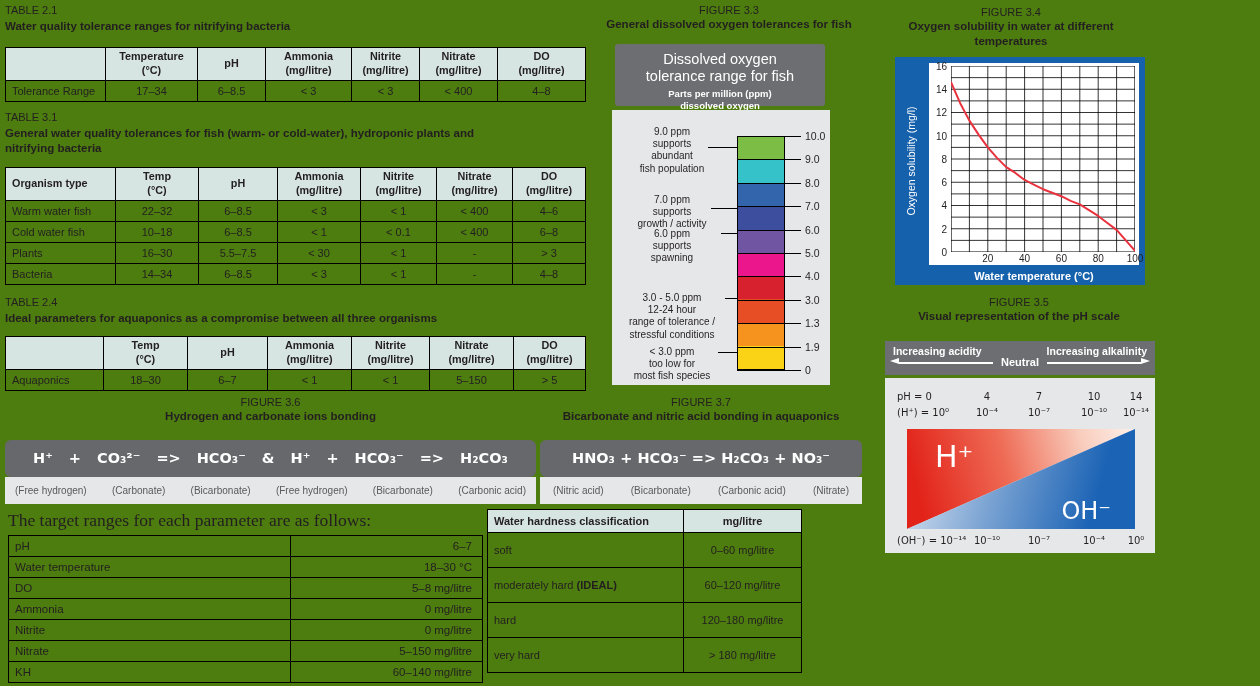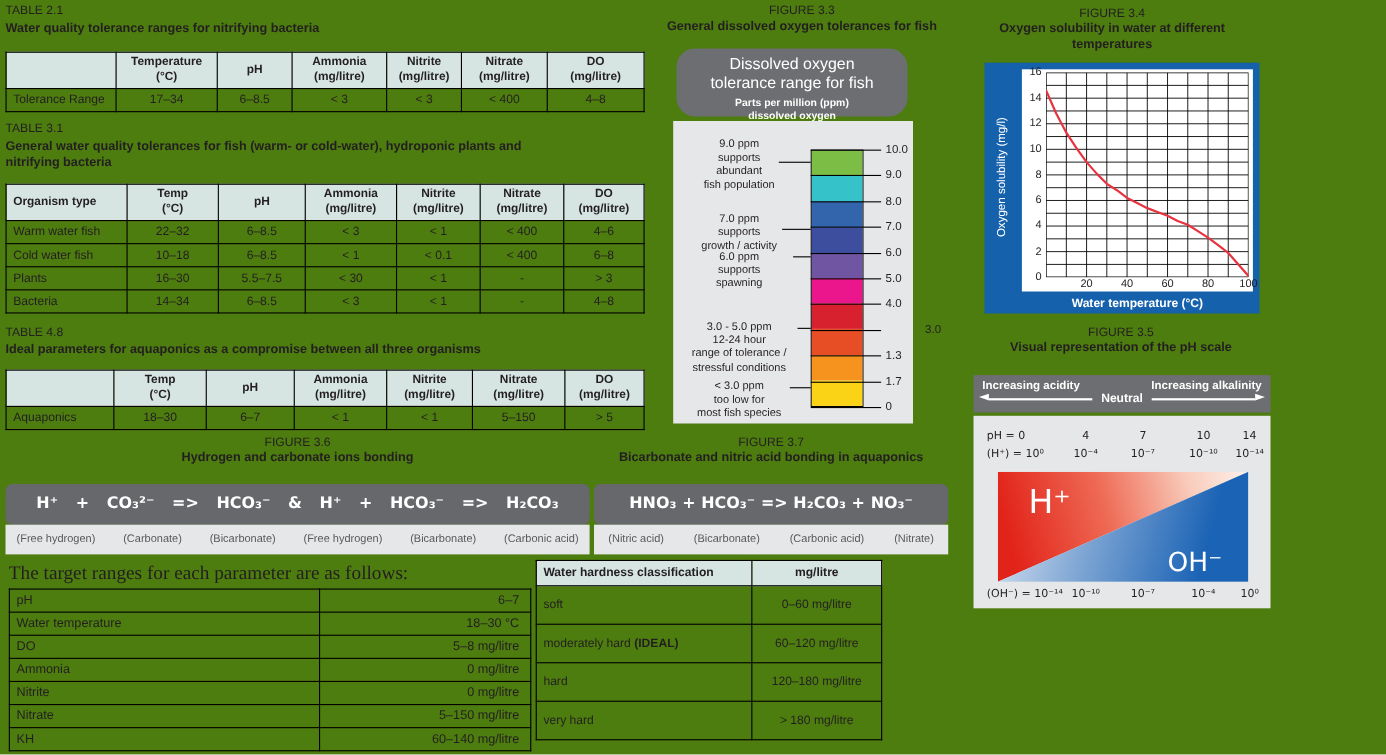--- a/index.html
+++ b/index.html
@@ -35,21 +35,21 @@
   table.hardness-table th, table.hardness-table td { border:1px solid #000; font-size:11px; }
   table.hardness-table th { background:#d6e4e2; font-weight:bold; height:23px; text-align:center; }
   table.hardness-table th.left, table.hardness-table td.left { text-align:left; padding-left:6px; }
   table.hardness-table td { height:35px; text-align:center; }
 
   
   .fig-label { font-size:11px; text-align:center; }
   .fig-title { font-size:11.5px; font-weight:bold; text-align:center; line-height:1.3; white-space:pre-line; margin-top:1px; }
 
   
-  .do-box { margin:12px 0 0 17px; width:210px; height:62px; background:#6d6e71; border-radius:17px;
+  .do-box { margin:12px 0 0 17px; width:210px; height:62px; background:#6d6e71; border-radius:3px;
             color:#fff; text-align:center; padding-top:7px; }
   .do-box-title { font-size:14.5px; line-height:1.2; }
   .do-box-sub { font-size:9.5px; font-weight:bold; line-height:1.3; margin-top:2px; white-space:pre-line; }
   .do-panel { position:relative; margin:4px 0 0 14px; width:218px; height:275px; background:#e6e7e8; }
   .do-bar { position:absolute; left:125px; top:26px; width:48px; height:234px; border:1px solid #000; display:flex; flex-direction:column; }
   .do-band { flex:1 1 auto; }
   .do-tickline { position:absolute; left:125px; width:64px; height:0; border-top:1.4px solid #000; }
   .do-ticklabel { position:absolute; left:193px; font-size:10.5px; transform:translateY(-50%); }
   .do-ann { position:absolute; left:0; width:120px; text-align:center; font-size:10px; line-height:1.22; white-space:pre-line; }
   .do-ann-0{top:16px} .do-ann-1{top:84px} .do-ann-2{top:118px} .do-ann-3{top:182px} .do-ann-4{top:236px}
@@ -231,21 +231,21 @@
             <td>&lt; 3</td>
             <td>&lt; 1</td>
             <td>-</td>
             <td>4–8</td>
           </tr>
         </tbody>
       </table>
   </div>
 
   <div class="block" id="t32">
-    <div class="tbl-label">TABLE 4.8</div>
+    <div class="tbl-label">TABLE 2.4</div>
     <div class="tbl-title">Ideal parameters for aquaponics as a compromise between all three organisms</div>
     <table class="data-table" id="t32-table" data-table="table32">
       <colgroup>
           <col style="width:98px">
           <col style="width:84px">
           <col style="width:80px">
           <col style="width:84px">
           <col style="width:78px">
           <col style="width:84px">
           <col style="width:72px">
@@ -376,25 +376,25 @@
         <div class="do-ticklabel" style="top: 72.8px;">8.0</div>
         <div class="do-tickline" style="top: 96.2px;"></div>
         <div class="do-ticklabel" style="top: 96.2px;">7.0</div>
         <div class="do-tickline" style="top: 119.6px;"></div>
         <div class="do-ticklabel" style="top: 119.6px;">6.0</div>
         <div class="do-tickline" style="top: 143px;"></div>
         <div class="do-ticklabel" style="top: 143px;">5.0</div>
         <div class="do-tickline" style="top: 166.4px;"></div>
         <div class="do-ticklabel" style="top: 166.4px;">4.0</div>
         <div class="do-tickline" style="top: 189.8px;"></div>
-        <div class="do-ticklabel" style="top: 189.8px; margin-left: 36px;">3.0</div>
+        <div class="do-ticklabel" style="top: 189.8px;">3.0</div>
         <div class="do-tickline" style="top: 213.2px;"></div>
         <div class="do-ticklabel" style="top: 213.2px;">1.3</div>
         <div class="do-tickline" style="top: 236.6px;"></div>
-        <div class="do-ticklabel" style="top: 236.6px;">1.7</div>
+        <div class="do-ticklabel" style="top: 236.6px;">1.9</div>
         <div class="do-tickline" style="top: 260px;"></div>
         <div class="do-ticklabel" style="top: 260px;">0</div>
         <div class="do-ann do-ann-0">9.0 ppm
 supports
 abundant
 fish population</div>
         <div class="do-conn do-conn-0"></div>
         <div class="do-ann do-ann-1">7.0 ppm
 supports
 growth / activity</div>

